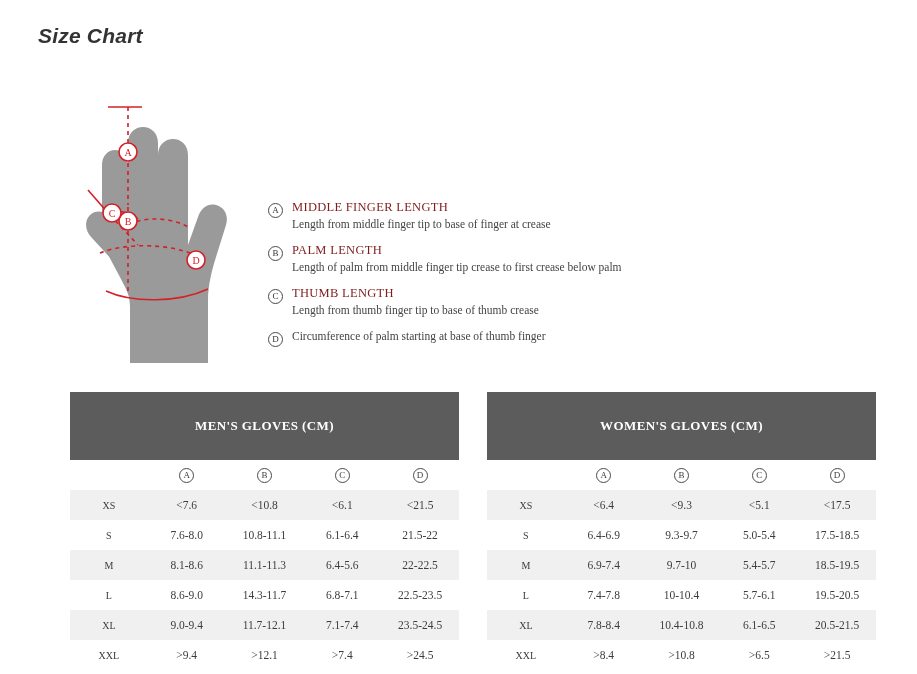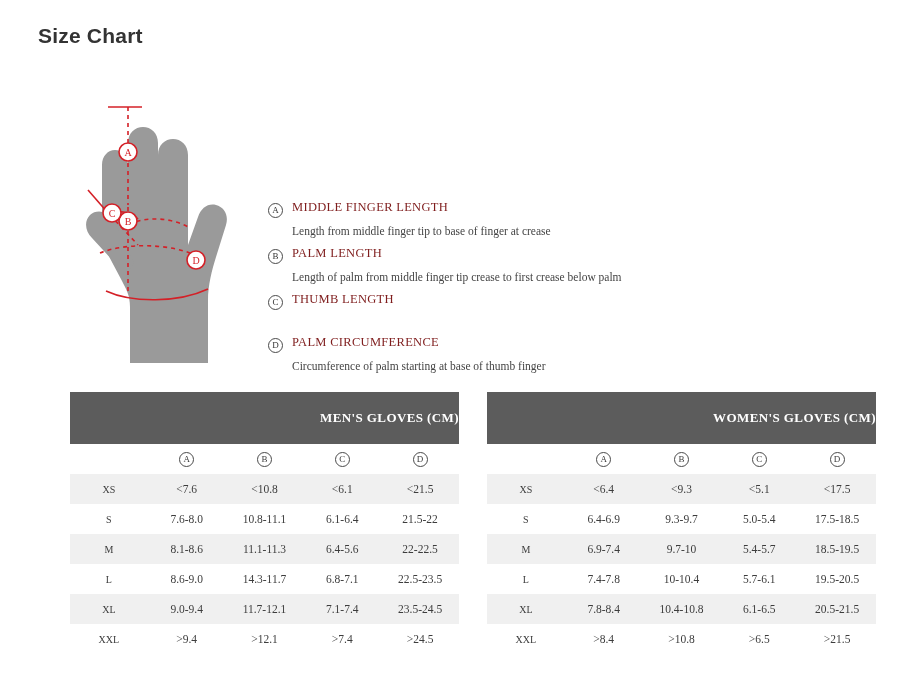--- a/index.html
+++ b/index.html
@@ -19,20 +19,21 @@
     overflow: hidden;
   }
   .page-title {
     position: absolute;
     left: 38px;
     top: 24px;
     font-size: 21px;
     font-weight: bold;
     color: #333333;
     letter-spacing: 0.2px;
+    font-style: italic;
   }
 
   
   .diagram {
     position: absolute;
     left: 60px;
     top: 95px;
     width: 200px;
     height: 275px;
   }
@@ -67,21 +68,21 @@
     font-size: 12.5px;
     letter-spacing: 0.3px;
     color: #7f1d1d;
     line-height: 15px;
   }
   .legend-desc {
     font-family: "Liberation Serif", serif;
     font-size: 11.5px;
     color: #444;
     line-height: 15px;
-    margin-top: 9px;
+    margin-top: 2px;
   }
 
   
   .tables {
     position: absolute;
     left: 70px;
     top: 392px;
     width: 810px;
     display: flex;
     gap: 28px;
@@ -91,23 +92,22 @@
     width: 100%;
     border-collapse: collapse;
     font-family: "Liberation Serif", serif;
   }
   caption {
     background: #5c5c5c;
     color: #ffffff;
     font-size: 13px;
     font-weight: bold;
     letter-spacing: 0.4px;
-    padding: 18px 0;
-    font-family: "Liberation Serif", serif;
-    text-align: right;
+    padding: 26px 0;
+    font-family: "Liberation Serif", serif;
   }
   th, td {
     text-align: center;
     font-size: 11.5px;
     color: #3c3c3c;
     height: 30px;
     padding: 0;
     font-weight: normal;
   }
   thead tr { background: #ffffff; }
@@ -181,24 +181,24 @@
       <div class="legend-desc">Length from middle finger tip to base of finger at crease</div>
     </div>
     <div class="legend-row">
       <span class="legend-badge">B</span>
       <div class="legend-title">PALM LENGTH</div>
       <div class="legend-desc">Length of palm from middle finger tip crease to first crease below palm</div>
     </div>
     <div class="legend-row">
       <span class="legend-badge">C</span>
       <div class="legend-title">THUMB LENGTH</div>
+      <div class="legend-desc">Length from thumb finger tip to base of thumb crease</div>
     </div>
     <div class="legend-row">
       <span class="legend-badge">D</span>
-      <div class="legend-title">PALM CIRCUMFERENCE</div>
       <div class="legend-desc">Circumference of palm starting at base of thumb finger</div>
     </div>
   </div>
 
   <div class="tables">
 
     <div class="table-wrap">
       <table>
         <caption>MEN'S GLOVES (CM)</caption>
         <thead>

